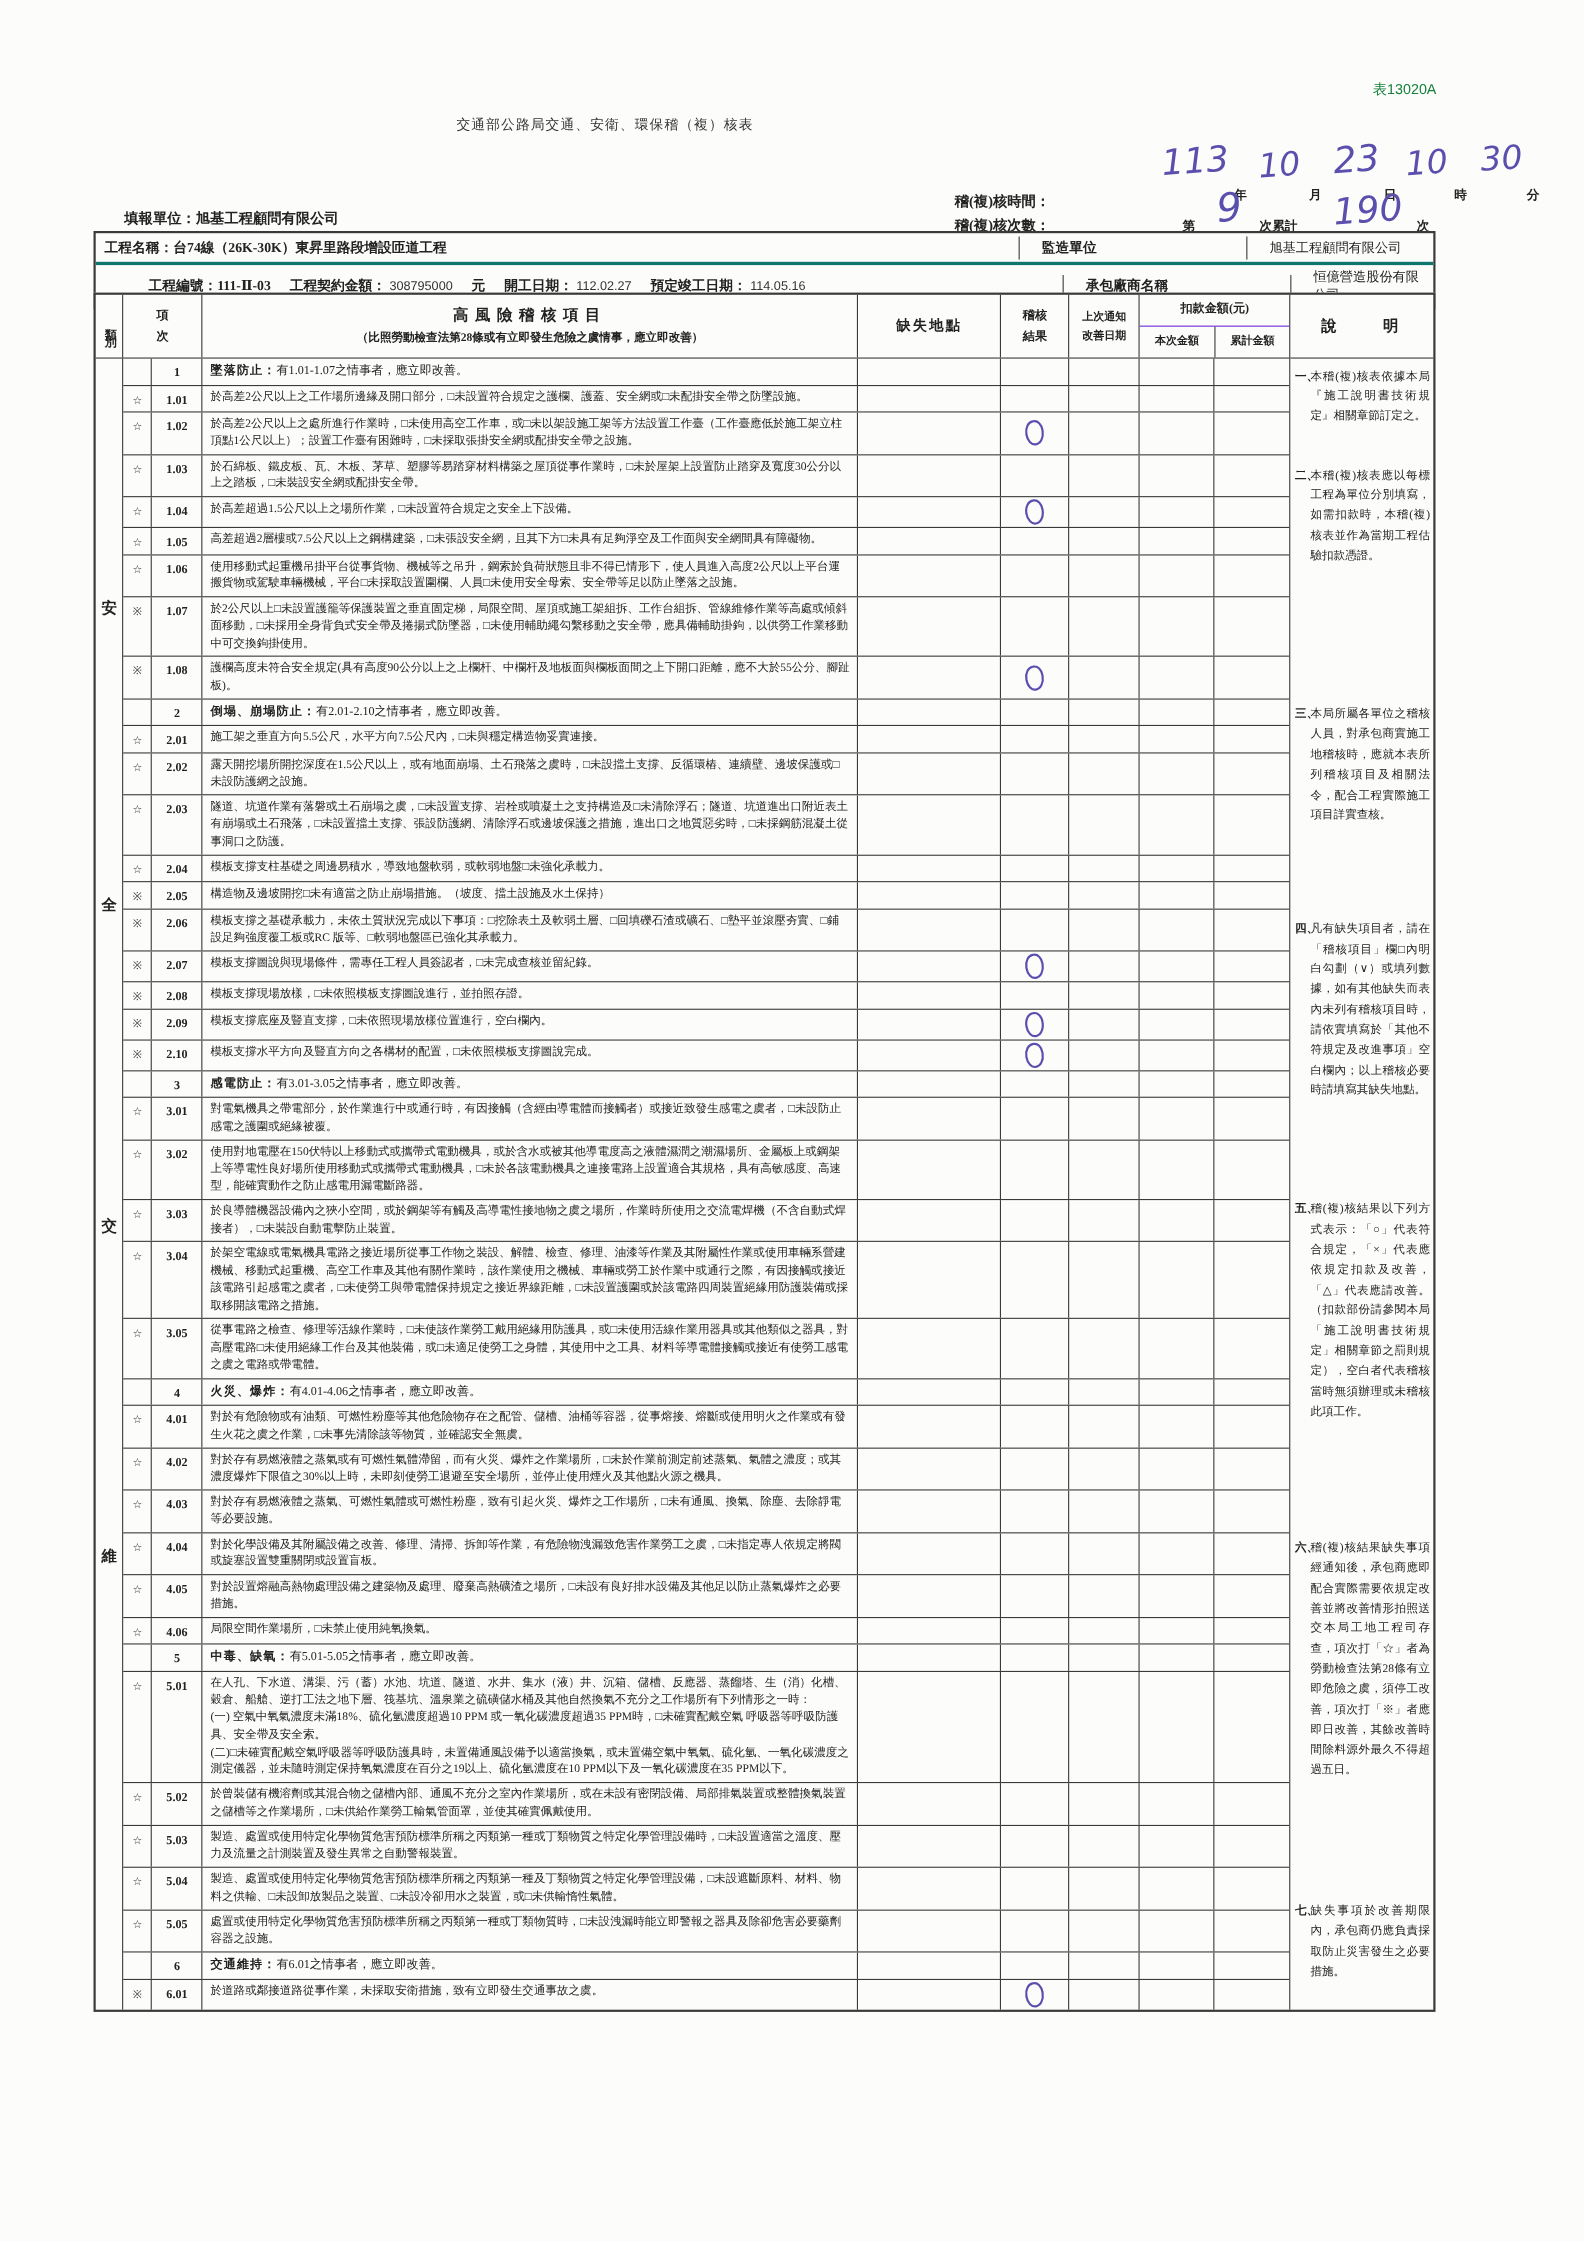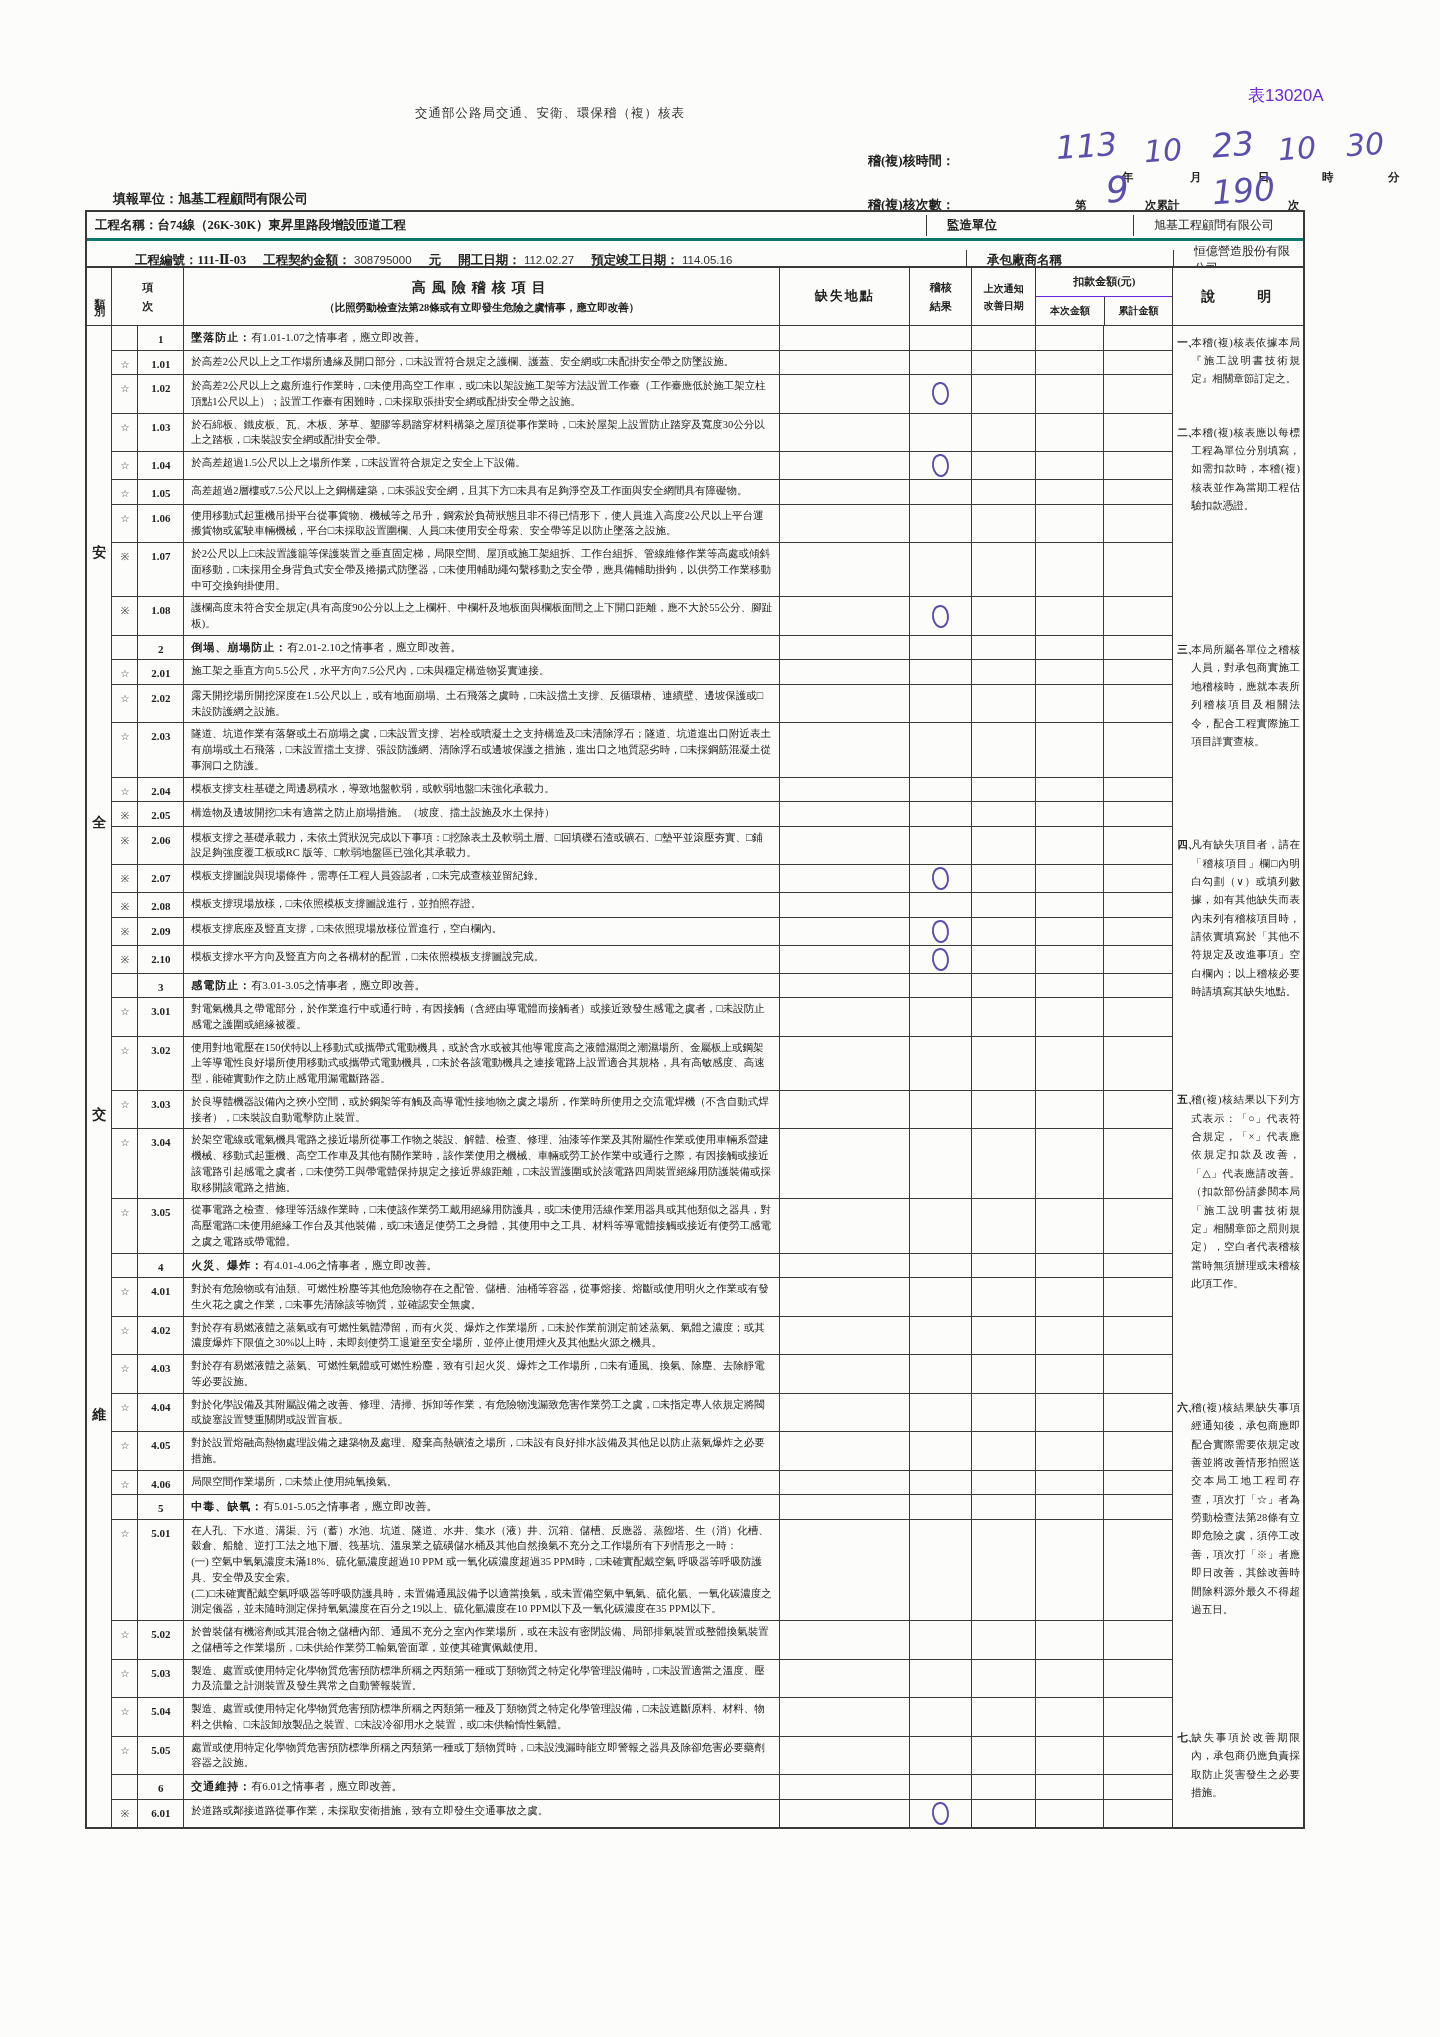--- a/index.html
+++ b/index.html
@@ -1,18 +1,18 @@
 <!DOCTYPE html>
 <html><head>
 <meta charset="utf-8">
 <style>
   html,body{margin:0;padding:0;background:#e8e8e6;}
   .page{position:relative;width:1440px;height:2037px;background:#fcfcfa;margin:0 auto;
         font-family:"Liberation Serif","DejaVu Serif",serif;color:#222;overflow:hidden;}
-  .form-code{position:absolute;top:84px;left:1248px;font-size:17px;font-family:"Liberation Sans",sans-serif;color:#6d28d9;}
+  .form-code{position:absolute;top:72px;left:1248px;font-size:13px;font-family:"Liberation Sans",sans-serif;color:#15803d;}
   .doc-title{position:absolute;top:105px;left:380px;width:340px;text-align:center;font-size:12.5px;letter-spacing:1px;color:#333;}
   .filler{position:absolute;top:190px;left:90px;font-size:13px;font-weight:bold;margin-left:23px;}
   
   .meta{position:absolute;left:860px;top:128px;width:570px;height:90px;font-size:13px;}
   .meta .lbl{position:absolute;font-weight:bold;}
   .meta .unit{position:absolute;font-size:11.5px;font-weight:bold;}
   .hw{position:absolute;color:#5b4fae;font-family:"DejaVu Sans",sans-serif;font-style:italic;transform:rotate(-4deg);line-height:1;}
   
   .info-box{position:absolute;left:85px;top:210px;width:1220px;border:2px solid #3a3a3a;box-sizing:border-box;font-size:12.5px;}
   .info-row{display:flex;min-height:26px;align-items:center;gap:12px;}
@@ -70,21 +70,21 @@
 </head>
 <body>
 
 <div class="page">
 
   <div class="form-code">表13020A</div>
   <div class="doc-title">交通部公路局交通、安衛、環保稽（複）核表</div>
   <div class="filler">填報單位：旭基工程顧問有限公司</div>
 
   <div class="meta">
-    <span class="lbl" style="left:8px;top:24px;">稽(複)核時間：</span>
+    <span class="lbl" style="left:8px;top:46px;">稽(複)核時間：</span>
     <span class="hw" style="left:196px;top:2px;font-size:32px;">113</span>
     <span class="unit" style="left:262px;top:42px;">年</span>
     <span class="hw" style="left:284px;top:8px;font-size:30px;">10</span>
     <span class="unit" style="left:330px;top:42px;">月</span>
     <span class="hw" style="left:352px;top:0px;font-size:33px;">23</span>
     <span class="unit" style="left:398px;top:42px;">日</span>
     <span class="hw" style="left:418px;top:6px;font-size:30px;">10</span>
     <span class="unit" style="left:462px;top:42px;">時</span>
     <span class="hw" style="left:486px;top:2px;font-size:30px;">30</span>
     <span class="unit" style="left:528px;top:42px;">分</span>

